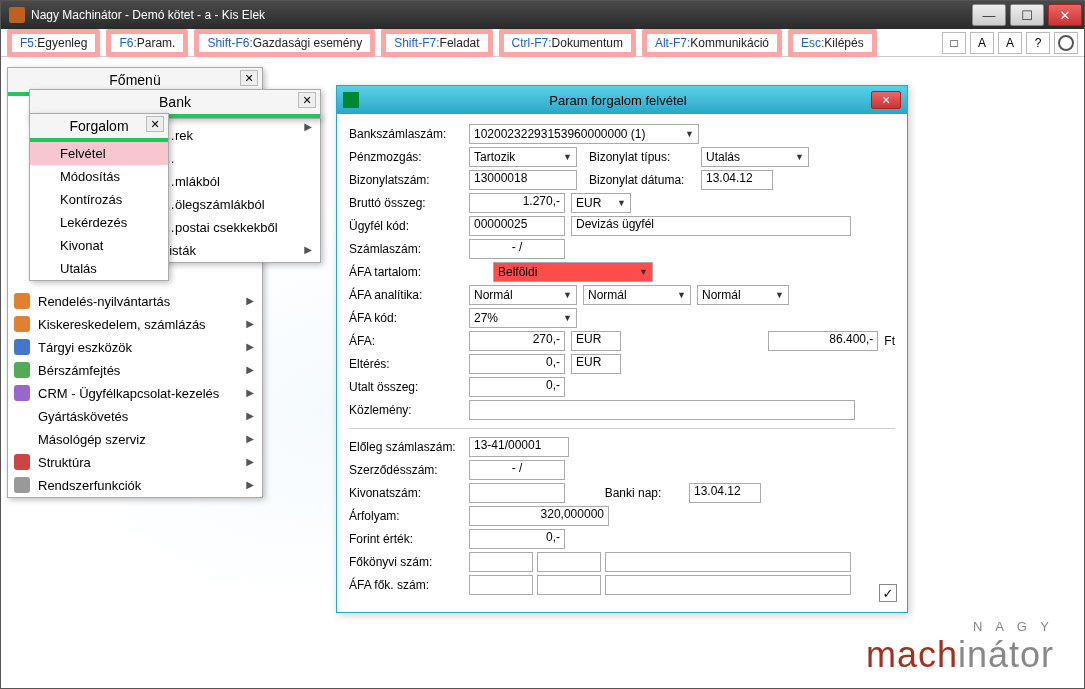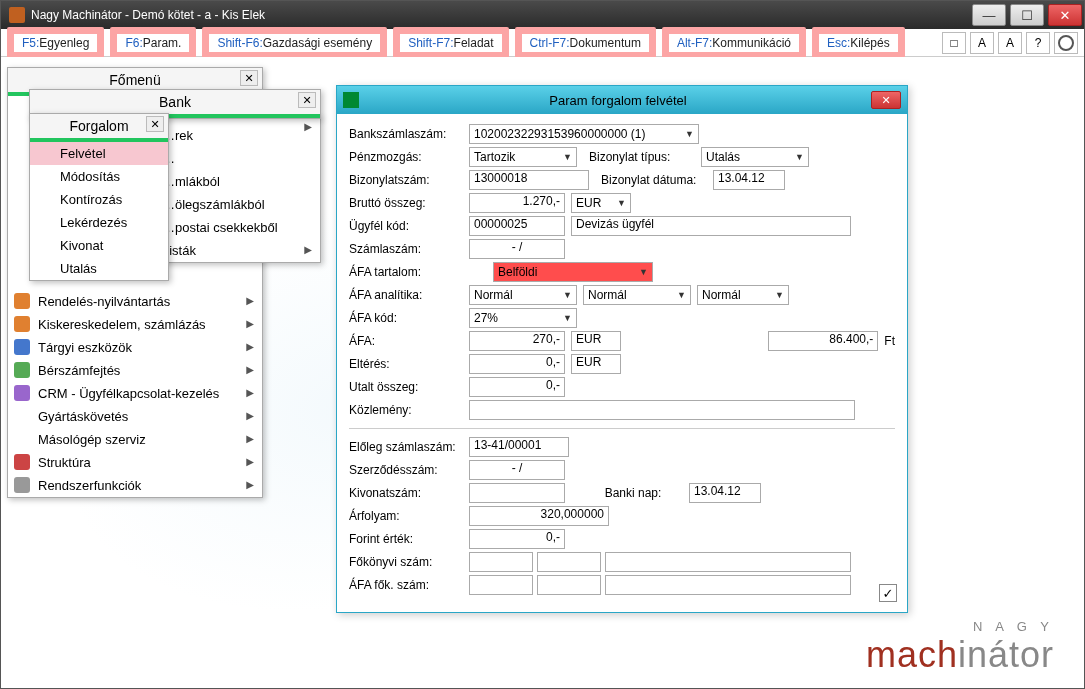--- a/index.html
+++ b/index.html
@@ -8,21 +8,21 @@
   
   .window { width: 1085px; height: 689px; border: 1px solid #555; background: #f0f0f0; display: flex; flex-direction: column; box-shadow: 0 0 8px rgba(0,0,0,0.4); }
   .titlebar { height: 28px; background: linear-gradient(#4a4a4a, #2a2a2a); color: #fff; display: flex; align-items: center; padding-left: 8px; font-size: 12px; }
   .titlebar-icon { width: 16px; height: 16px; background: #c06020; margin-right: 6px; border-radius: 2px; }
   .titlebar-btns { margin-left: auto; display: flex; }
   .titlebar-btn { width: 34px; height: 22px; border: 1px solid #888; margin: 0 2px; background: linear-gradient(#eee,#ccc); border-radius: 2px; display: flex; align-items: center; justify-content: center; font-size: 13px; color: #333; }
   .titlebar-btn.close { background: linear-gradient(#e66,#c33); color:#fff; border-color:#a22; }
   
   
   .toolbar { height: 28px; background: #fff; border-bottom: 1px solid #ccc; display: flex; align-items: center; padding: 0 6px; gap: 6px; }
-  .tbtn { border: 7px solid #fca5a5; background: #fff; padding: 2px 8px; border-radius: 2px; font-size: 12px; cursor: pointer; }
+  .tbtn { border: 5px solid #fca5a5; background: #fff; padding: 2px 8px; border-radius: 2px; font-size: 12px; cursor: pointer; }
   .tbtn .key { color: #2060c0; }
   .tbtn .lbl { color: #222; }
   .toolbar-right { margin-left: auto; display: flex; gap: 4px; }
   .iconbtn { width: 24px; height: 22px; border: 1px solid #bbb; background: #fff; display: flex; align-items: center; justify-content: center; font-size: 12px; cursor:pointer; }
   .iconbtn.circle::before { content:''; width:12px; height:12px; border:2px solid #555; border-radius:50%; display:block; }
   
   
   .content { flex: 1; position: relative; background: #fff; overflow: hidden; }
   .bg-swirl { position:absolute; width:600px; height:400px; left:50px; top:150px; border-radius:50%; background: radial-gradient(ellipse at center, rgba(180,220,240,0.15) 0%, transparent 70%); transform: rotate(-15deg); pointer-events:none; }
   
@@ -162,21 +162,21 @@
               <span>Tartozik</span>
             </div>
             <div class="gap"></div>
             <div class="lbl2">Bizonylat típus:</div>
             <div class="fselect" style="width:108px;">
               <span>Utalás</span>
             </div>
           </div>
         <div class="form-row">
             <div class="lbl">Bizonylatszám:</div>
-            <div class="finput" style="width:120px;">13000018</div>
+            <div class="finput" style="width:108px;">13000018</div>
             <div class="gap"></div>
             <div class="lbl2">Bizonylat dátuma:</div>
             <div class="finput" style="width:72px;">13.04.12</div>
           </div>
         <div class="form-row">
             <div class="lbl">Bruttó összeg:</div>
             <div class="finput r" style="width:96px;">1.270,-</div>
             <div style="width:6px;"></div>
             <div class="fselect" style="width:60px;">
               <span>EUR</span>

